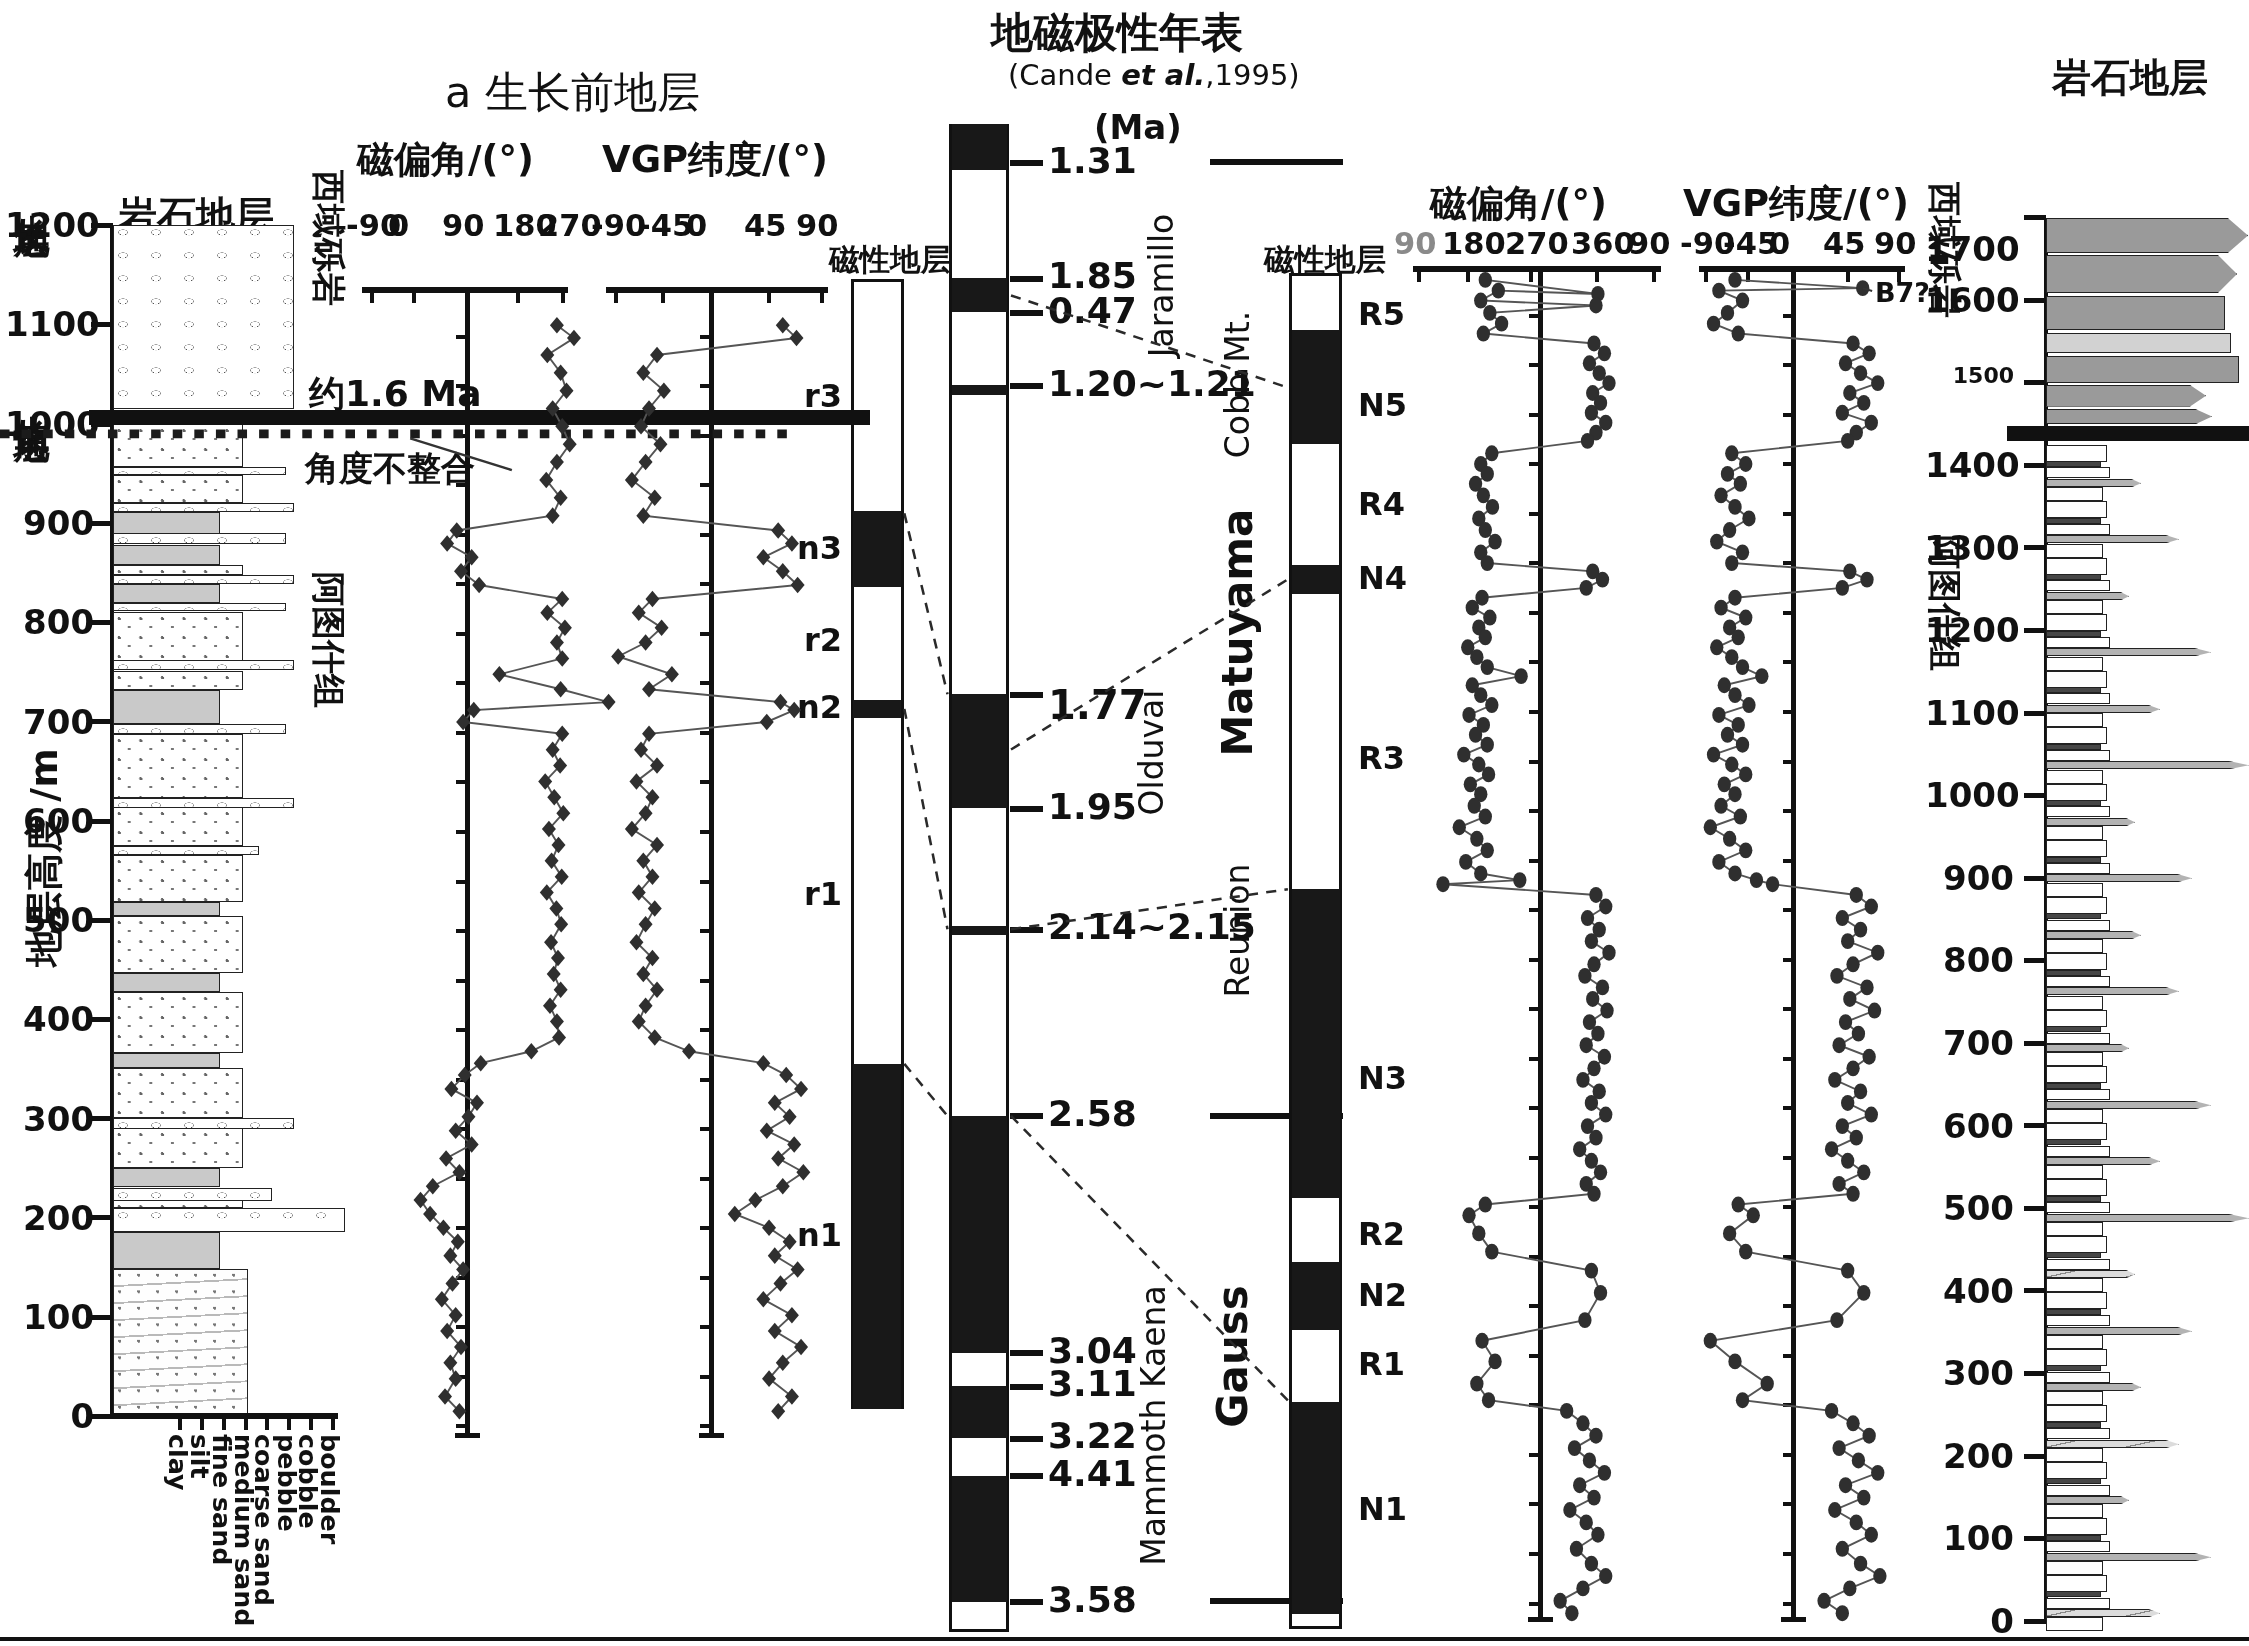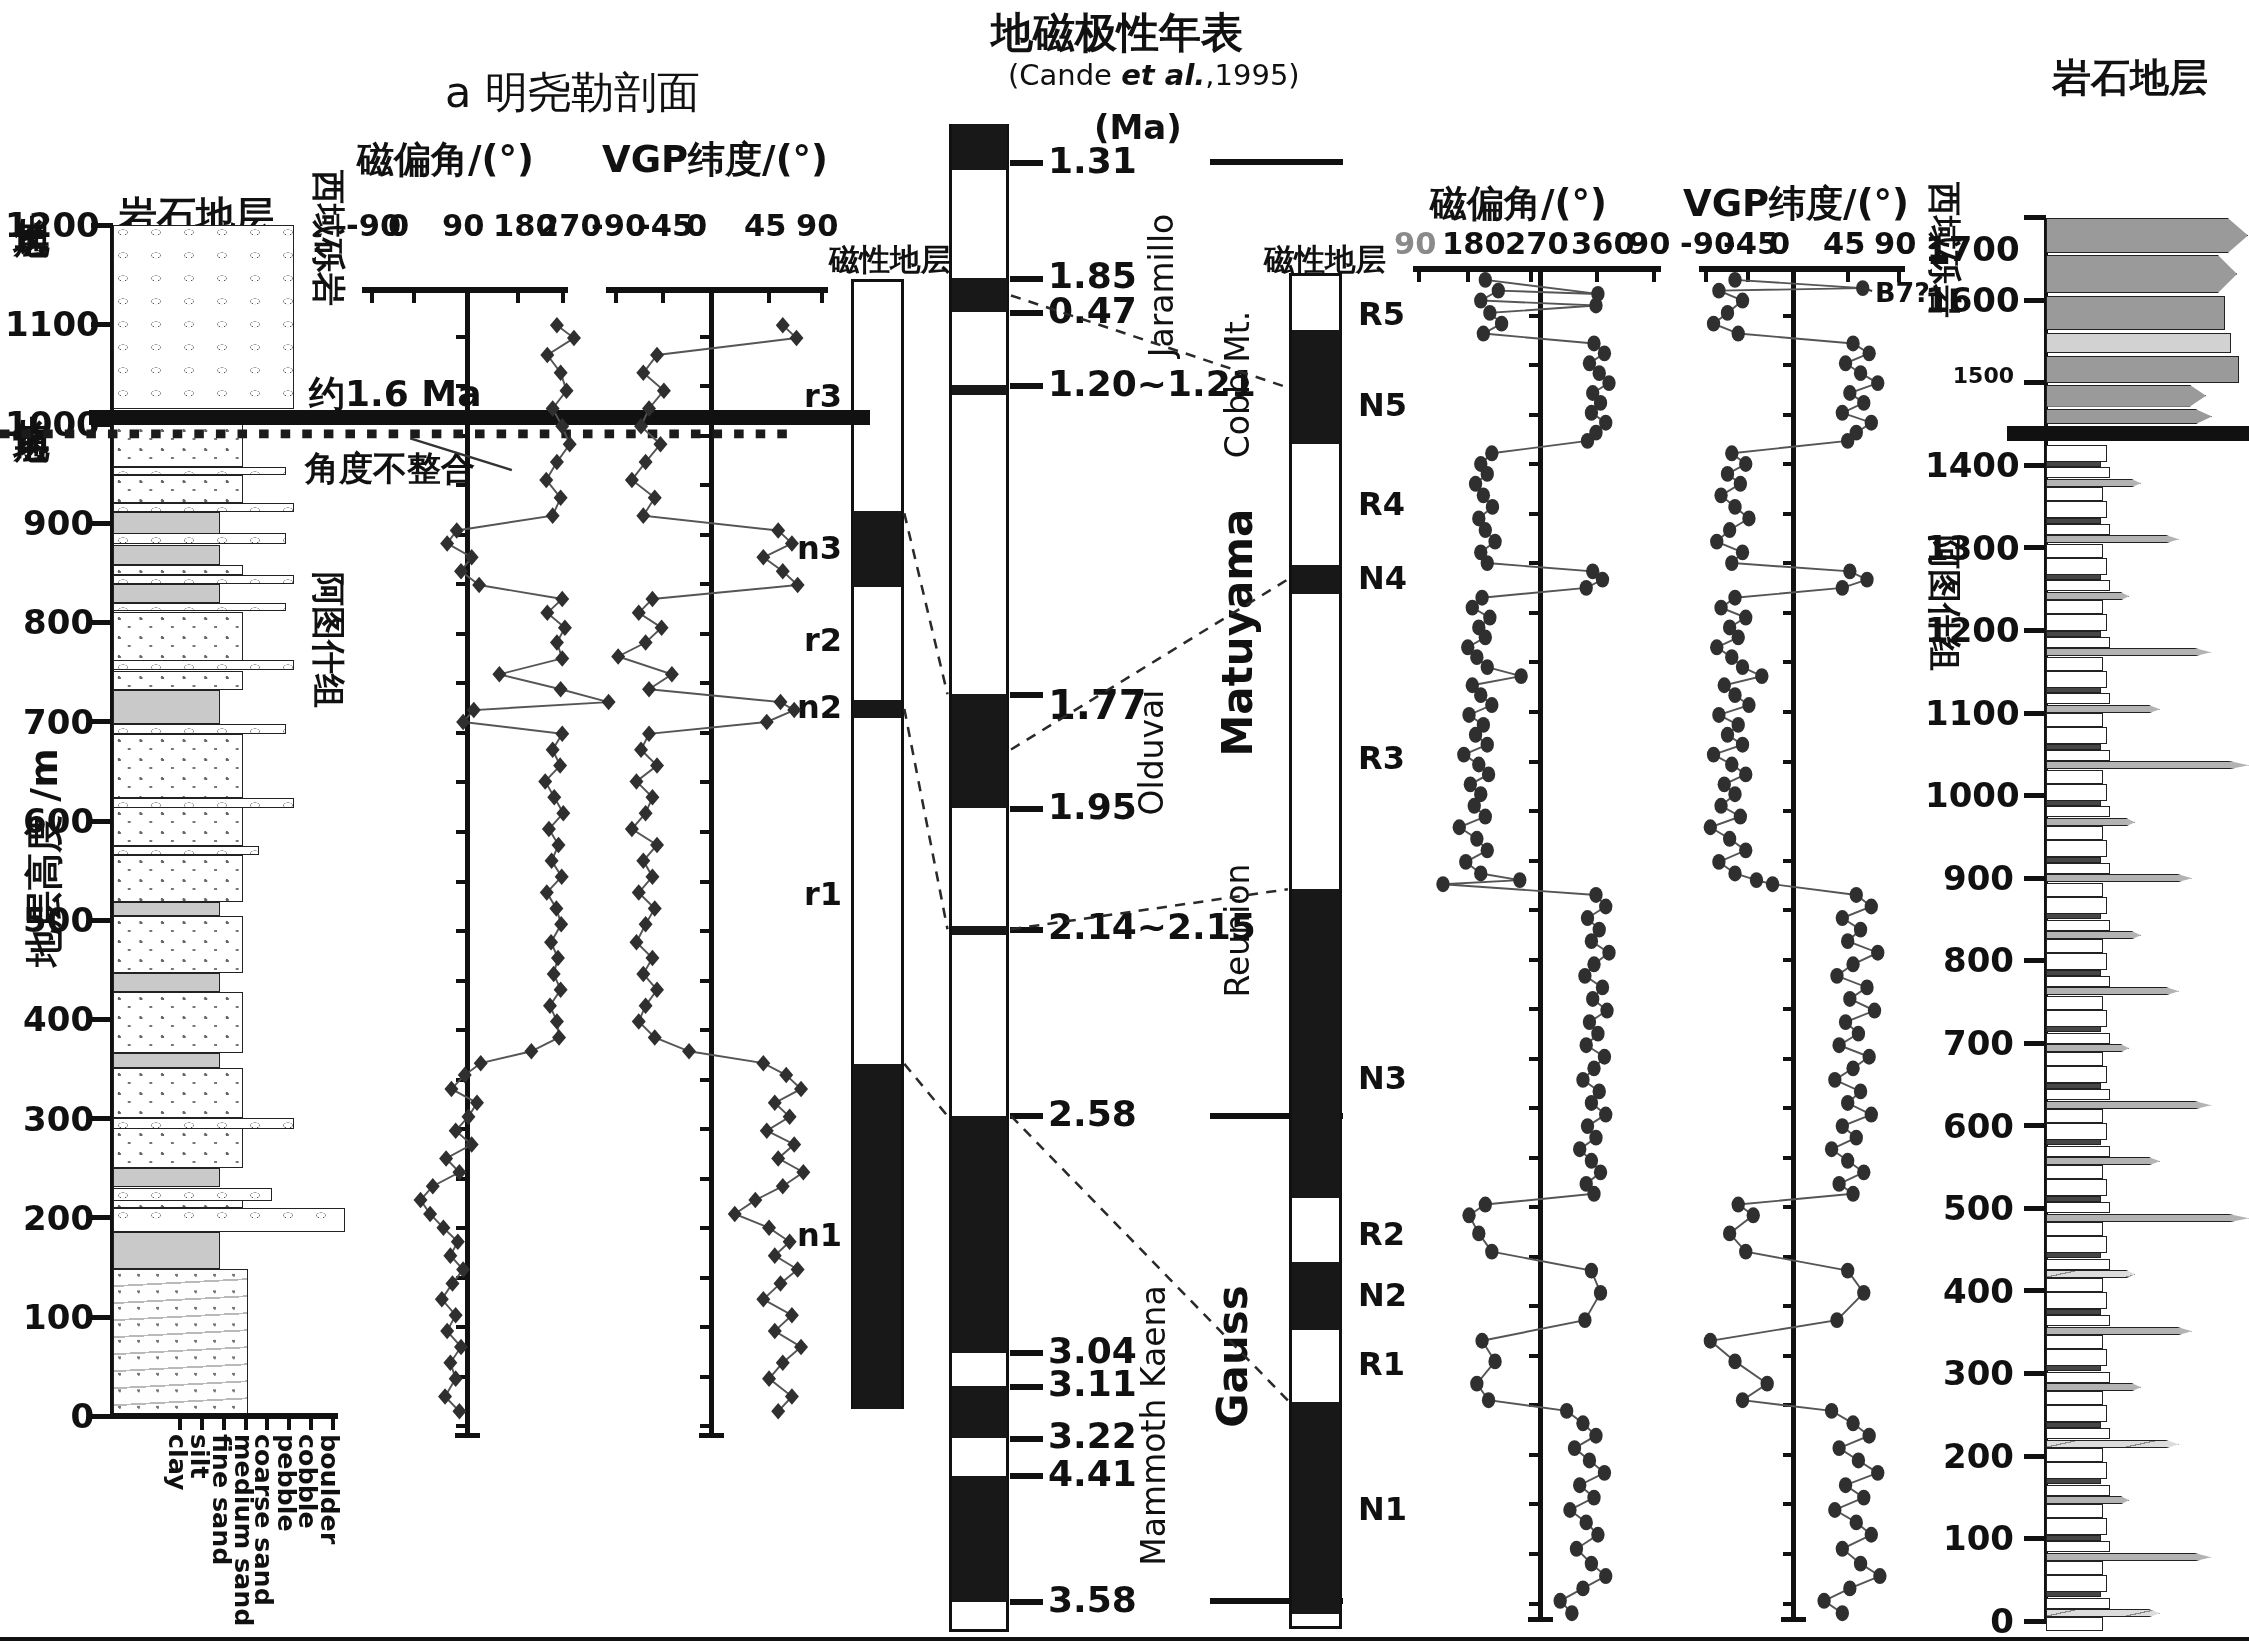--- a/index.html
+++ b/index.html
@@ -44,21 +44,21 @@
 <body>
 
 <div class="fig">
 
   <div class="txt b" style="left:991px;top:5.1px;font-size:42px;">地磁极性年表</div>
   <div class="txt" style="left:1008px;top:58px;font-size:29px;">
     <span>(Cande </span><span class="it b">et al.</span><span>,1995)</span>
   </div>
   <div class="txt b" style="left:1094px;top:107px;font-size:34px;">(Ma)</div>
 
-  <div class="txt" style="left:445px;top:64px;font-size:43px;">a 明尧勒剖面</div>
+  <div class="txt" style="left:445px;top:64px;font-size:43px;">a 生长前地层</div>
 
   <div class="txt b" style="left:357px;top:135px;font-size:37px;">磁偏角/(°)</div>
   <div class="txt b" style="left:602px;top:135px;font-size:37px;">VGP纬度/(°)</div>
   <div class="txt b" style="left:1430px;top:179px;font-size:37px;">磁偏角/(°)</div>
   <div class="txt b" style="left:1683px;top:179px;font-size:37px;">VGP纬度/(°)</div>
 
   <div class="txt b" style="left:118px;top:189px;font-size:39px;">岩石地层</div>
   <div class="txt b" style="left:2052px;top:51px;font-size:39px;">岩石地层</div>
 
   <div class="txt b vstack" style="left:6.4px;top:185px;font-size:36px;">生长地层</div>

